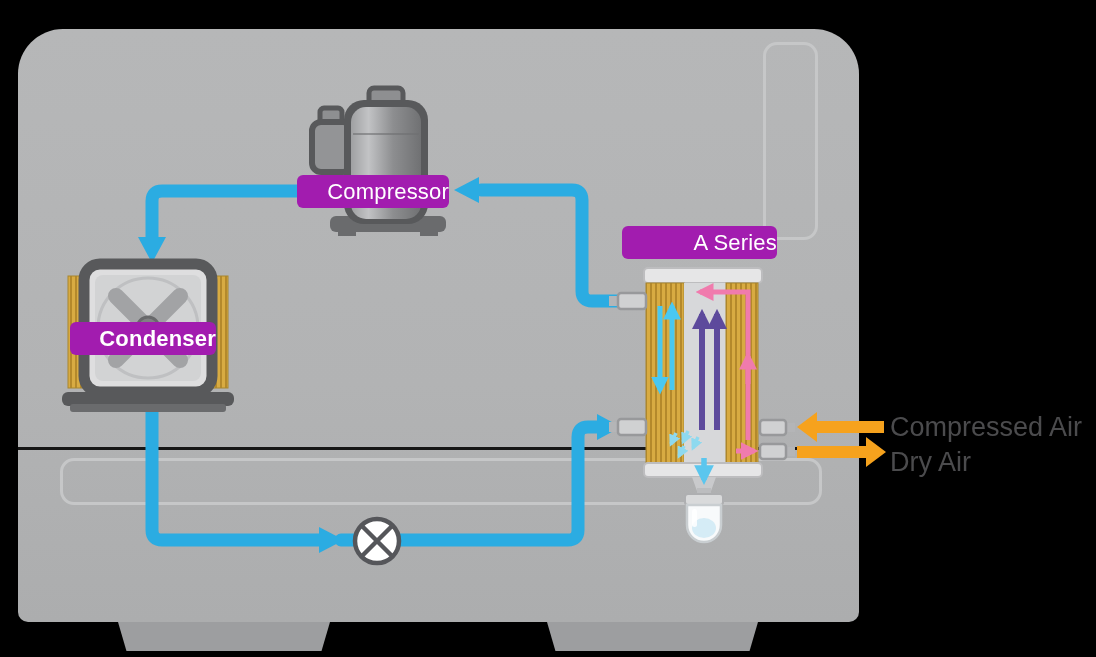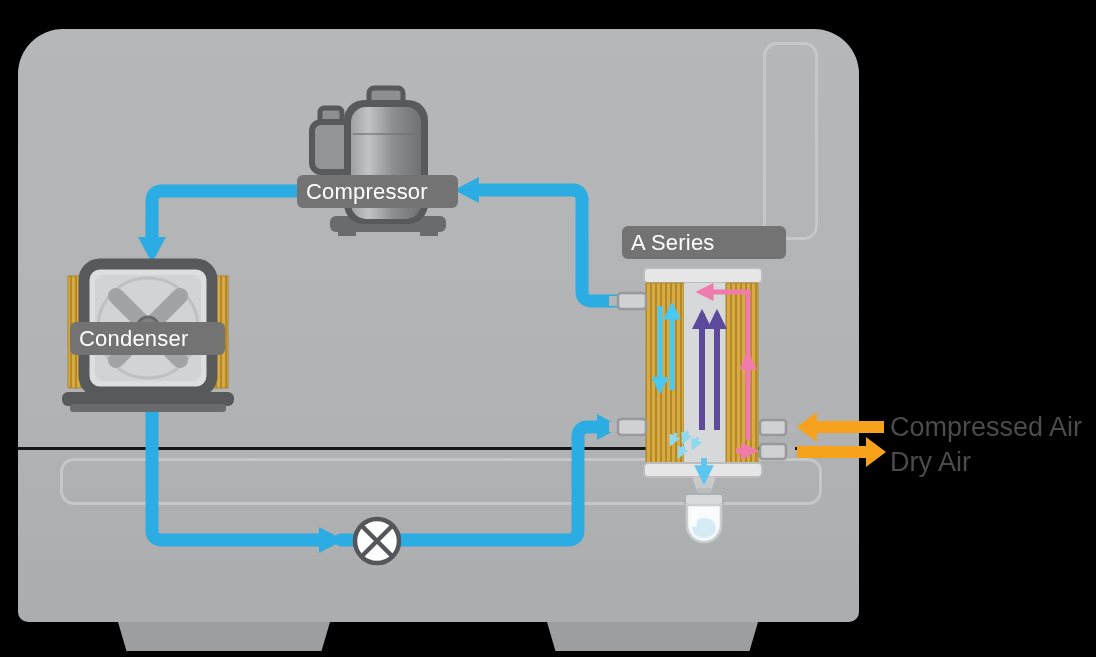--- a/index.html
+++ b/index.html
@@ -21,27 +21,26 @@
   }
   .panel-bottom{left:60px;top:458px;width:756px;height:41px;}
   .panel-topright{left:763px;top:42px;width:49px;height:192px;}
   .foot{
     position:absolute;top:622px;height:29px;background:#9d9ea0;
   }
   .foot-left{left:118px;width:212px;clip-path:polygon(0 0,100% 0,96% 100%,4% 100%);}
   .foot-right{left:547px;width:211px;clip-path:polygon(0 0,100% 0,96% 100%,4% 100%);}
   .gfx{position:absolute;left:0;top:0;}
   .pill{
-    position:absolute;height:33px;background:#737373;border-radius:6px;
-    color:#fff;font-size:22px;line-height:33px;text-align:left;
+    position:absolute;height:33px;background:#a21caf;border-radius:6px;
+    color:#fff;font-size:22px;line-height:33px;text-align:right;
     letter-spacing:0.2px;
-    padding-left:9px;
   }
   .pill-compressor{left:297px;top:175px;width:152px;}
-  .pill-condenser{left:70px;top:322px;width:146px;}
+  .pill-condenser{left:70px;top:322px;width:146px;font-weight:bold;}
   .pill-series{left:622px;top:226px;width:155px;}
   .pill-drainer{left:622px;top:549px;width:155px;}
   .air-text{
     position:absolute;color:#4b4b4d;font-size:27px;line-height:27px;white-space:nowrap;
   }
   .air-text-compressed{left:890px;top:414px;text-align:right;}
   .air-text-dry{left:890px;top:449px;}
 </style>
 </head>
 <body>

